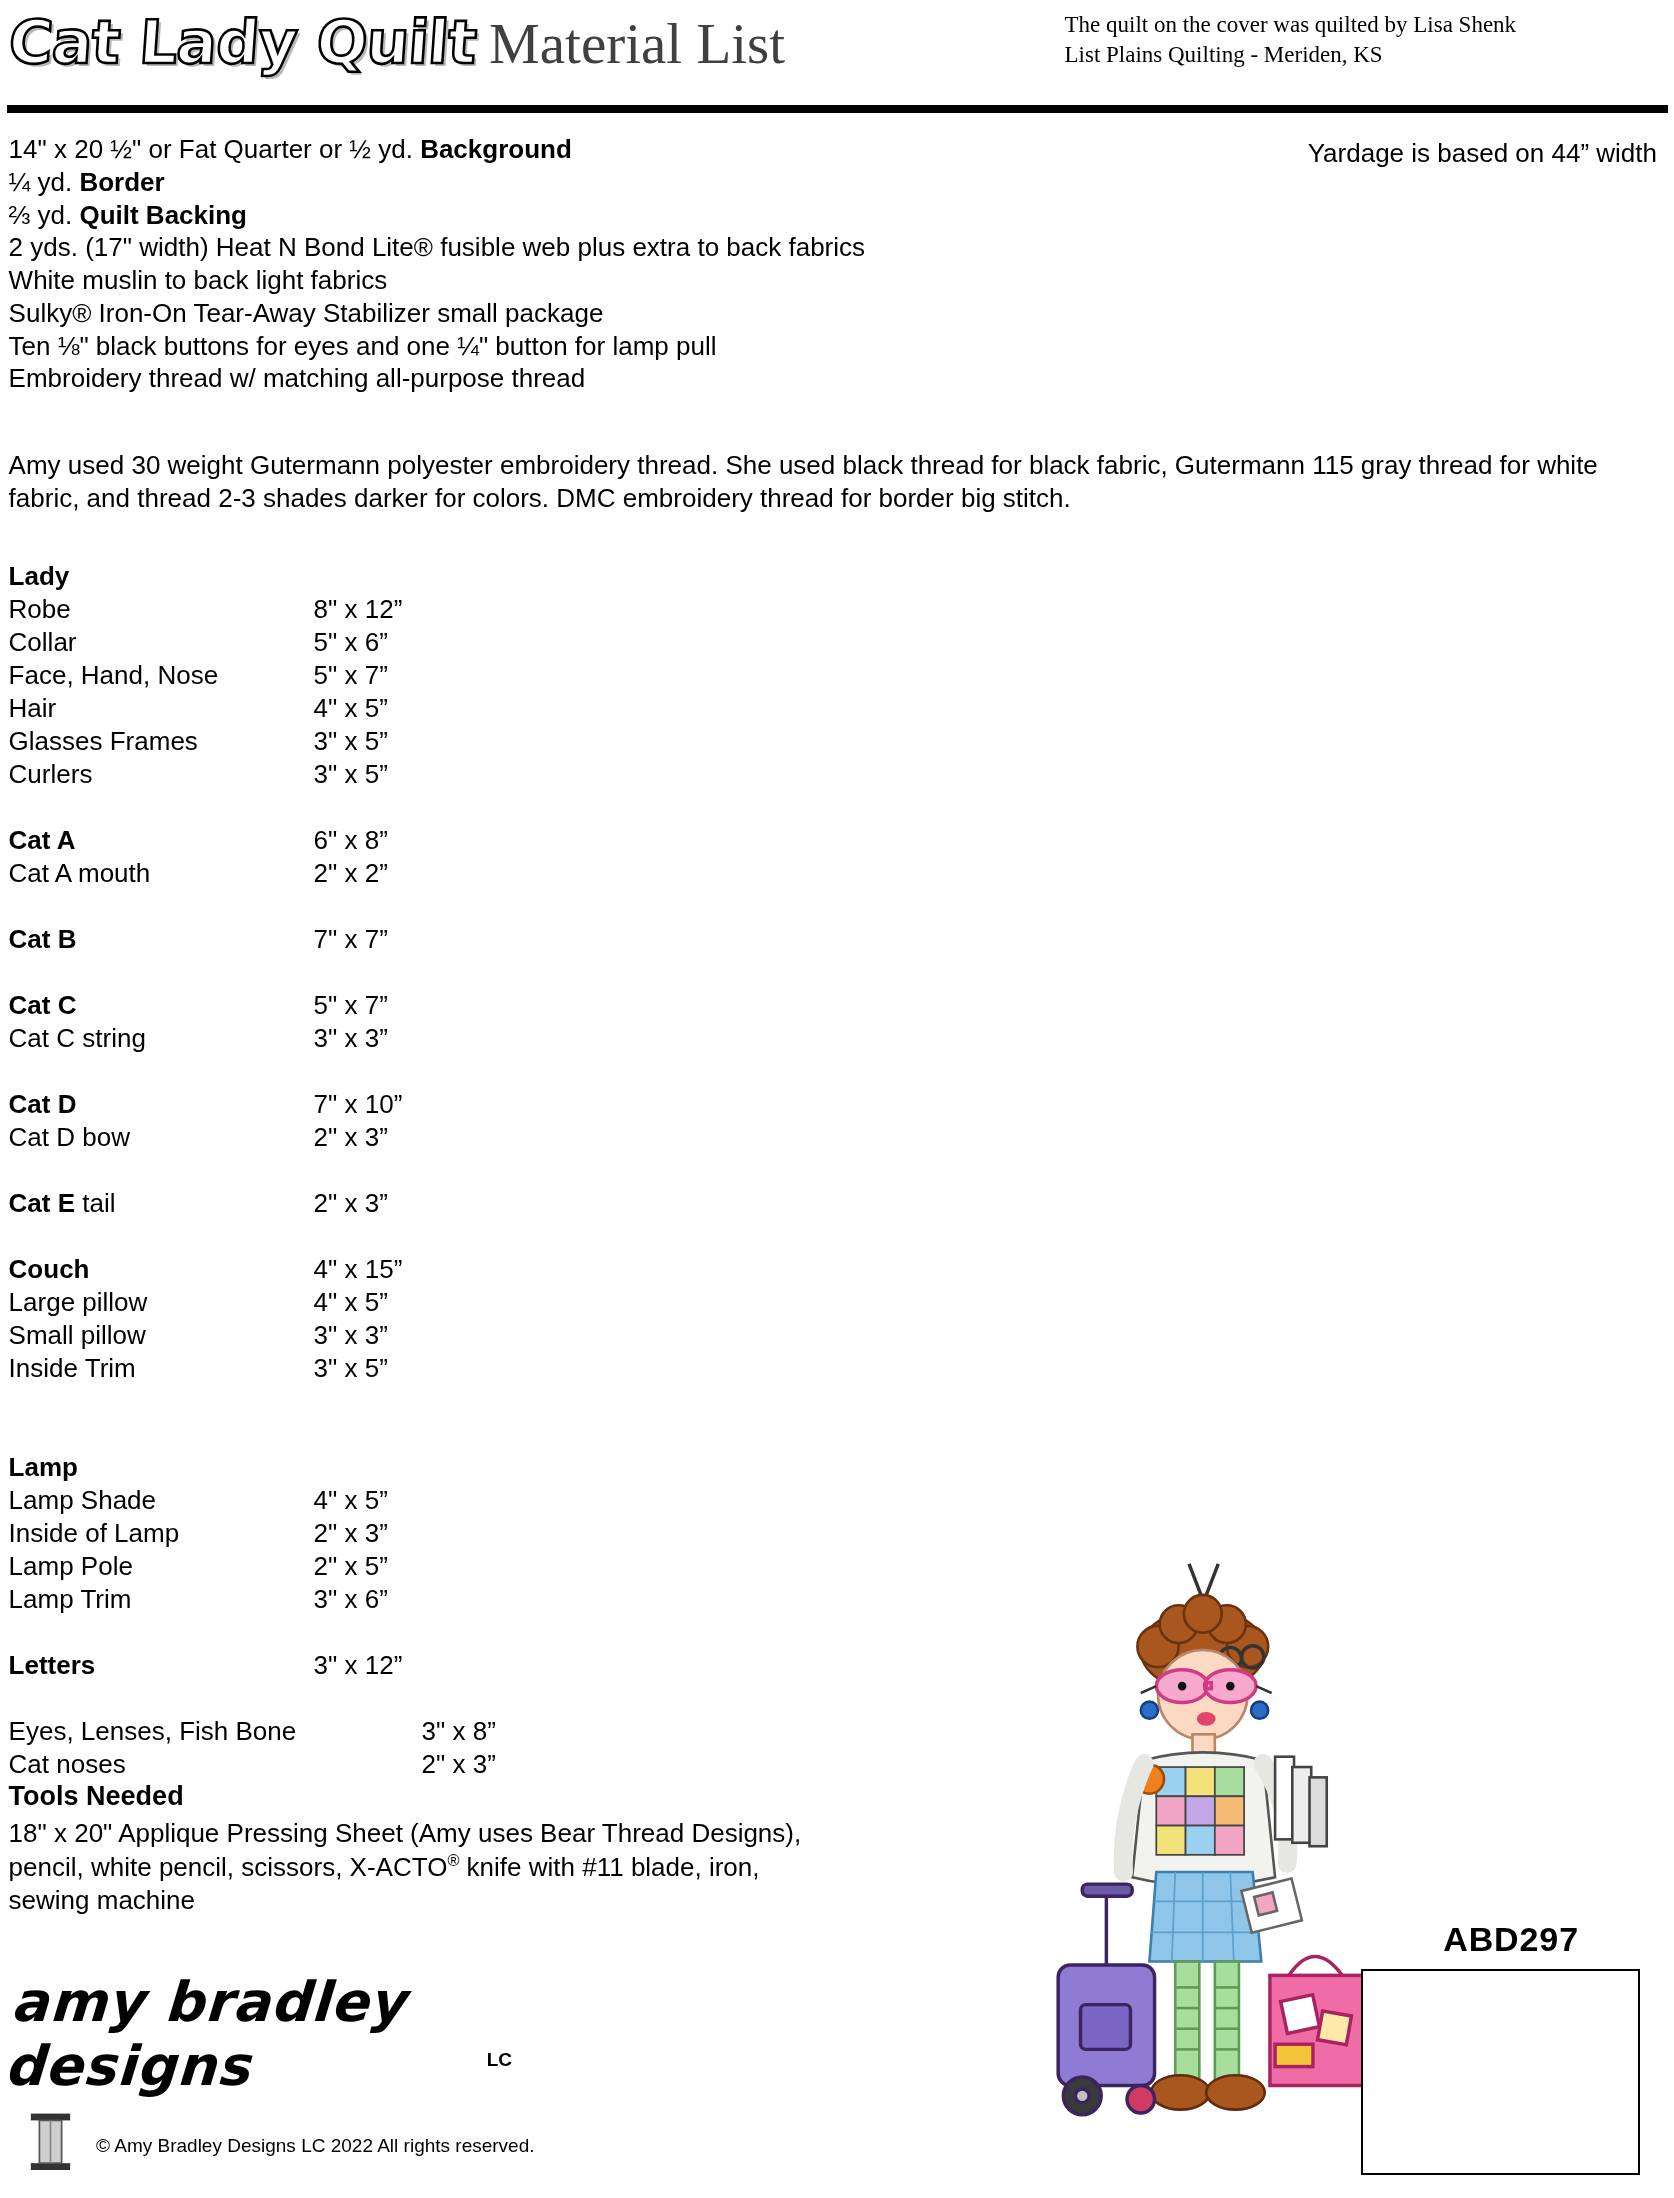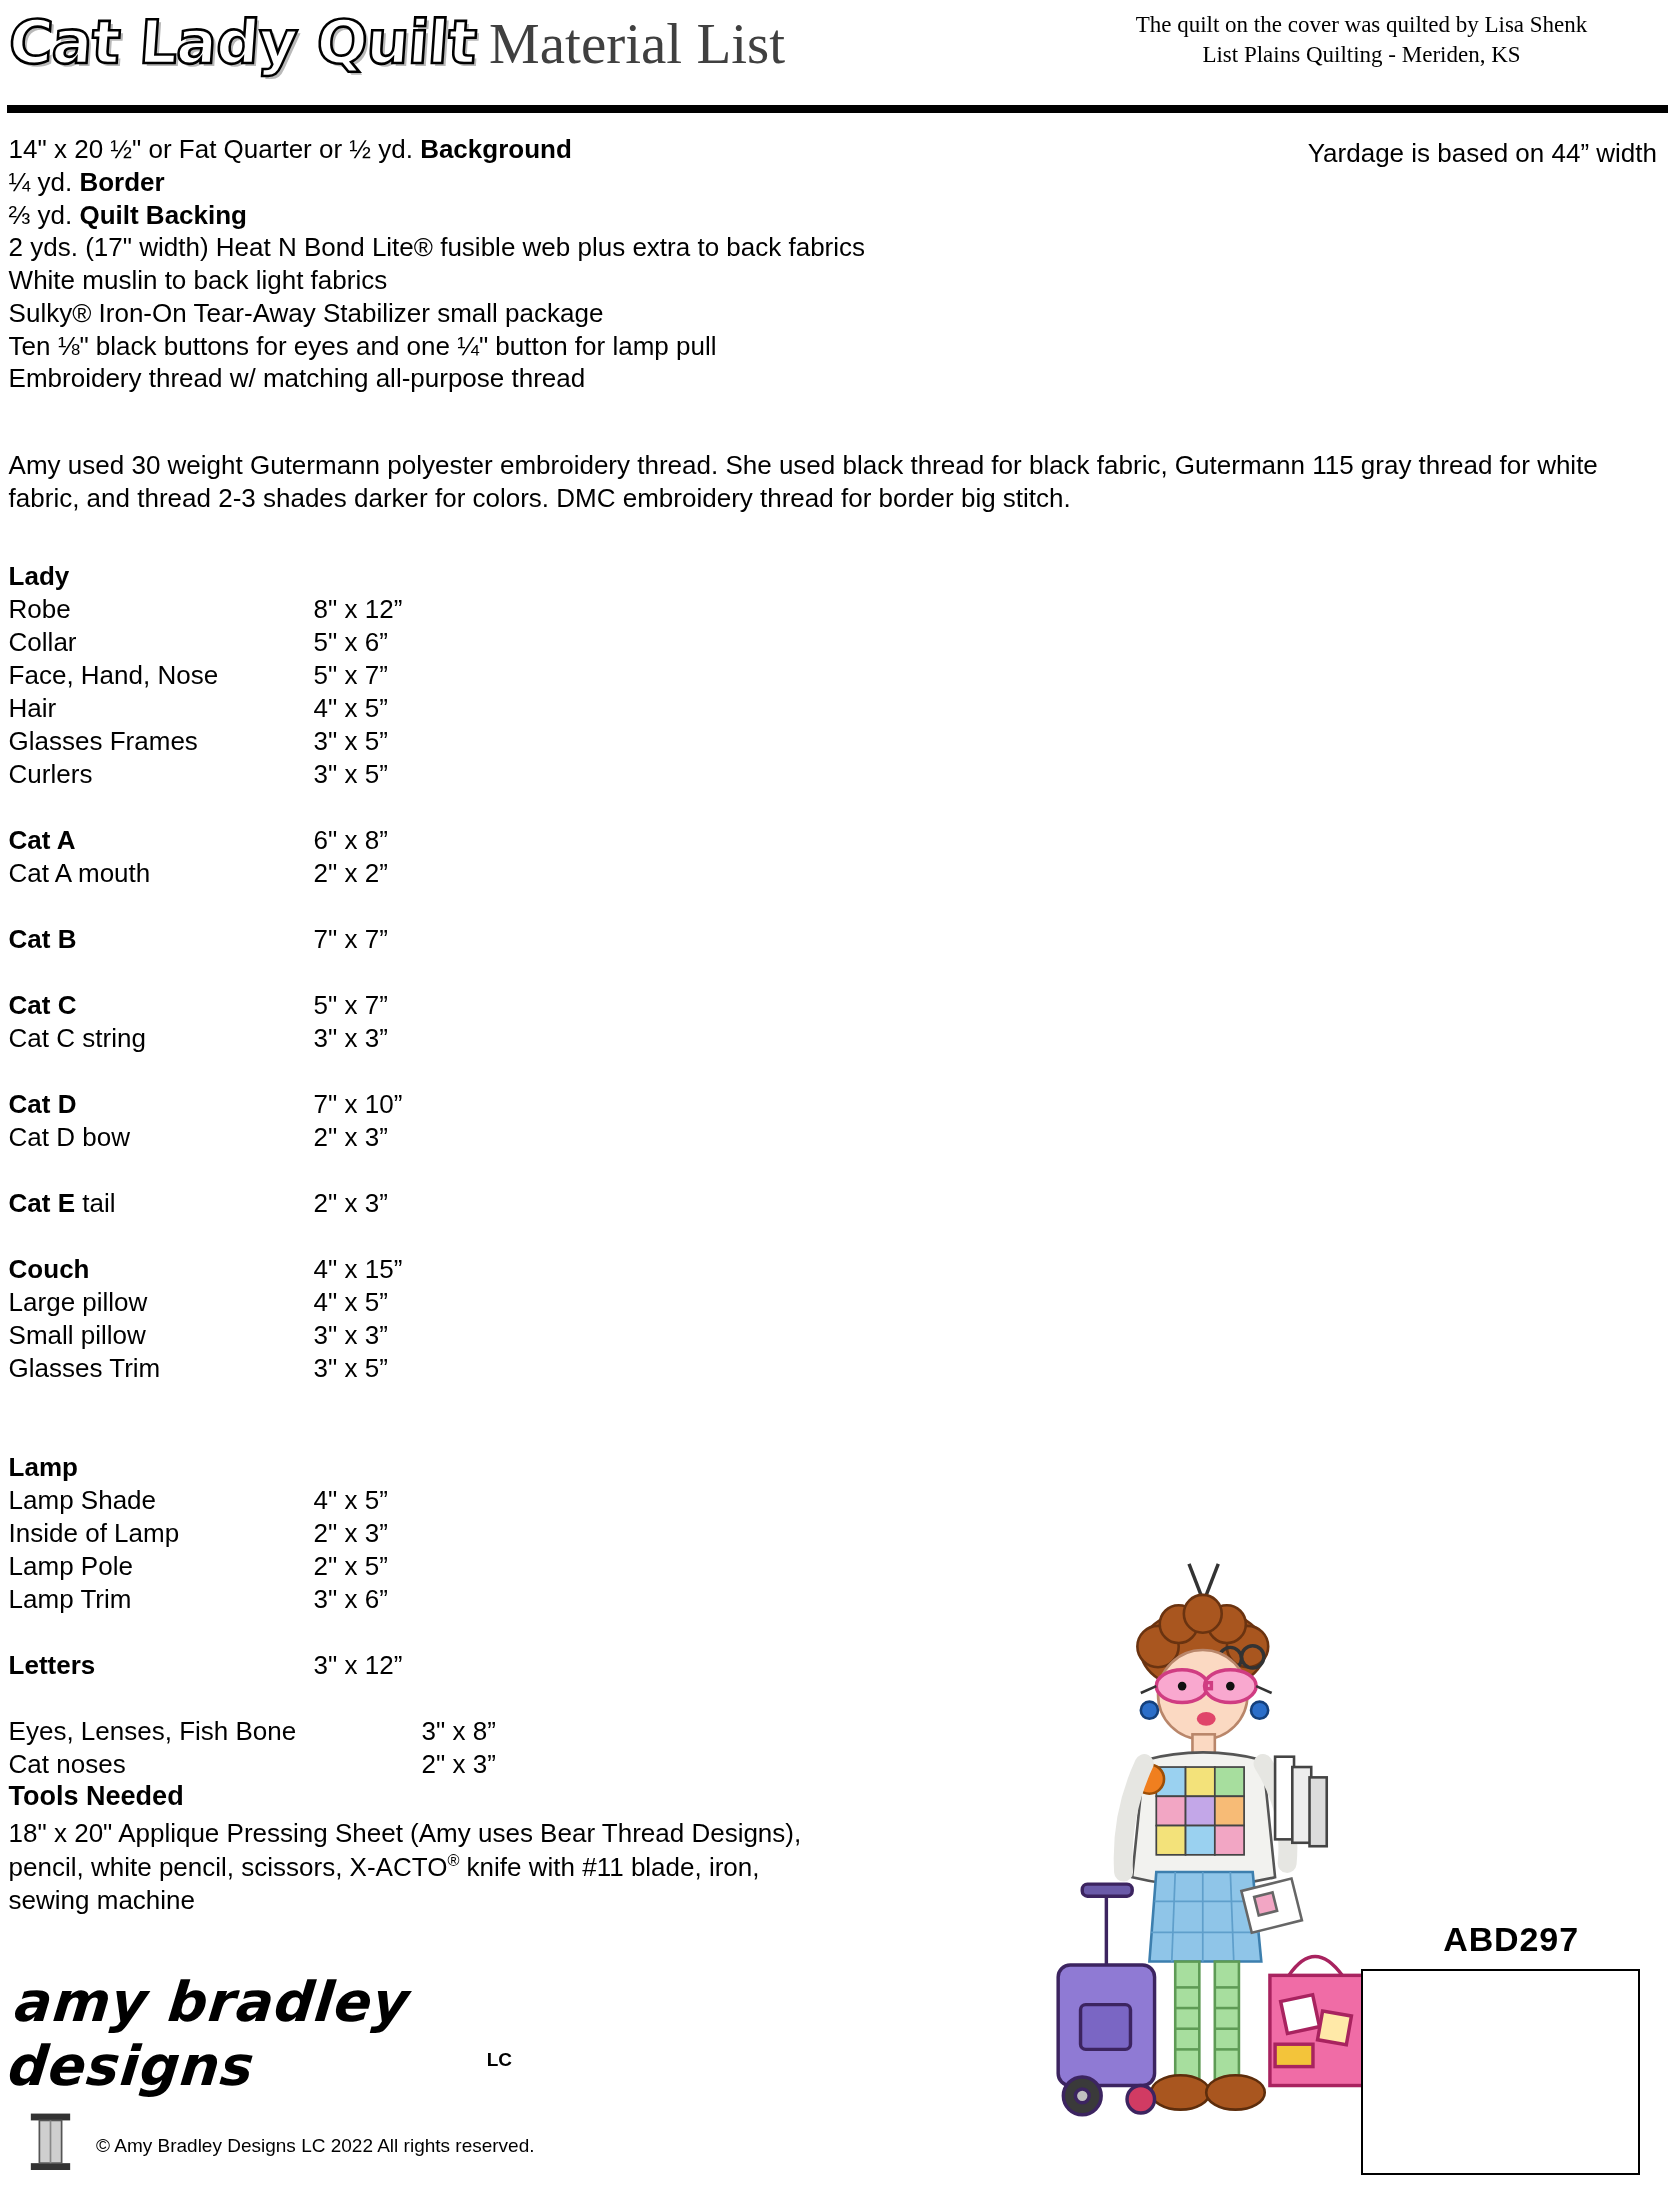--- a/index.html
+++ b/index.html
@@ -45,21 +45,21 @@
   .title-light {
     font-family: "Liberation Serif", serif;
     font-size: 57px;
     color: #404040;
     margin-left: 13.8px;
   }
   .quilted-by {
     position: absolute;
     right: 15.5px;
     top: 10.3px;
-    text-align: center;
+    text-align: left;
     font-family: "Liberation Serif", serif;
     font-size: 23px;
     line-height: 1.28;
     width: 594px;
   }
   .rule {
     position: absolute;
     left: 6.9px;
     top: 105px;
     width: 1661px;
@@ -301,21 +301,21 @@
     </div>
     <div class="mrow">
       <div class="lab">Large pillow</div>
       <div class="val">4" x 5”</div>
     </div>
     <div class="mrow">
       <div class="lab">Small pillow</div>
       <div class="val">3" x 3”</div>
     </div>
     <div class="mrow">
-      <div class="lab">Glasses Trim</div>
+      <div class="lab">Inside Trim</div>
       <div class="val">3" x 5”</div>
     </div>
     <div class="spacer"></div>
     <div class="spacer"></div>
     <div class="mrow hdr">
       <div class="lab">Lamp</div>
       <div class="val"></div>
     </div>
     <div class="mrow">
       <div class="lab">Lamp Shade</div>

